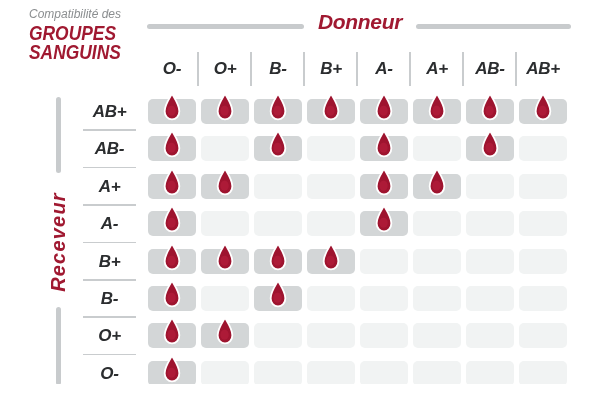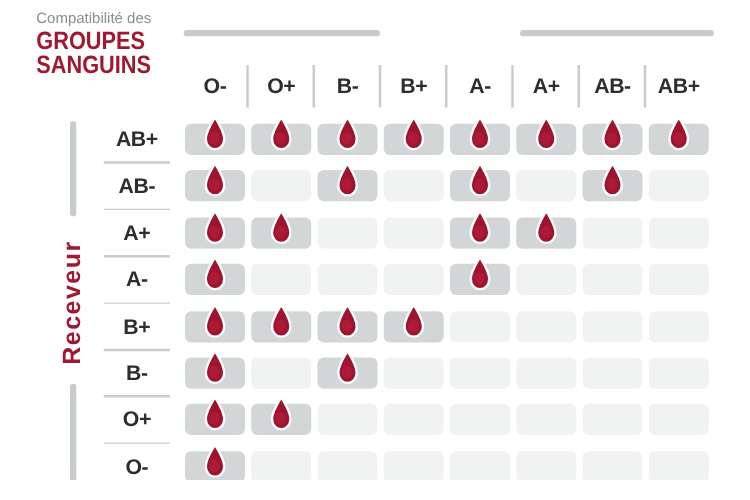--- a/index.html
+++ b/index.html
@@ -3,21 +3,21 @@
 <meta charset="utf-8">
 <style>
   :root{
     --red:#A01931; --dropRed:#9E142F; --dropHi:#BC2040;
     --cellOn:#D3D6D7; --cellOff:#F1F2F3; --line:#C8CBCD;
     --dark:#2B2D2F; --gray:#8B8E90; --sep:#C9CCCE;
   }
   html,body{margin:0;padding:0;background:#fff;}
   .stage{
     position:relative; width:600px; height:384px; background:#ffffff;
-    font-family:"Liberation Sans", sans-serif; overflow:hidden;
+    font-family:"Liberation Sans", sans-serif; overflow:hidden;font-style:italic;
   }
   
   .title-block{position:absolute; left:29px; top:7px;}
   .eyebrow{font-size:12px; color:var(--gray); letter-spacing:0; margin-bottom:3px;}
   .title-red{
     font-size:20px; font-weight:bold; color:var(--red); line-height:19px;
     letter-spacing:0; transform:scaleX(0.87); transform-origin:left top; white-space:nowrap;
   }
   
   .hline{position:absolute; height:5px; border-radius:2.5px; background:var(--line); top:24px;}
@@ -63,20 +63,21 @@
 
 <div class="stage">
 
   <div class="title-block">
     <div class="eyebrow">Compatibilité des</div>
     <div class="title-red">GROUPES</div>
     <div class="title-red">SANGUINS</div>
   </div>
 
   <div class="hline left"></div>
+  <div class="donor-text">Donneur</div>
   <div class="hline right"></div>
 
   <div class="col-headers" id="colHeaders">
       <div class="col-h" style="left: 0px;">O-</div>
       <div class="col-sep" style="left: 49px;"></div>
       <div class="col-h" style="left: 53px;">O+</div>
       <div class="col-sep" style="left: 102px;"></div>
       <div class="col-h" style="left: 106px;">B-</div>
       <div class="col-sep" style="left: 155px;"></div>
       <div class="col-h" style="left: 159px;">B+</div>

